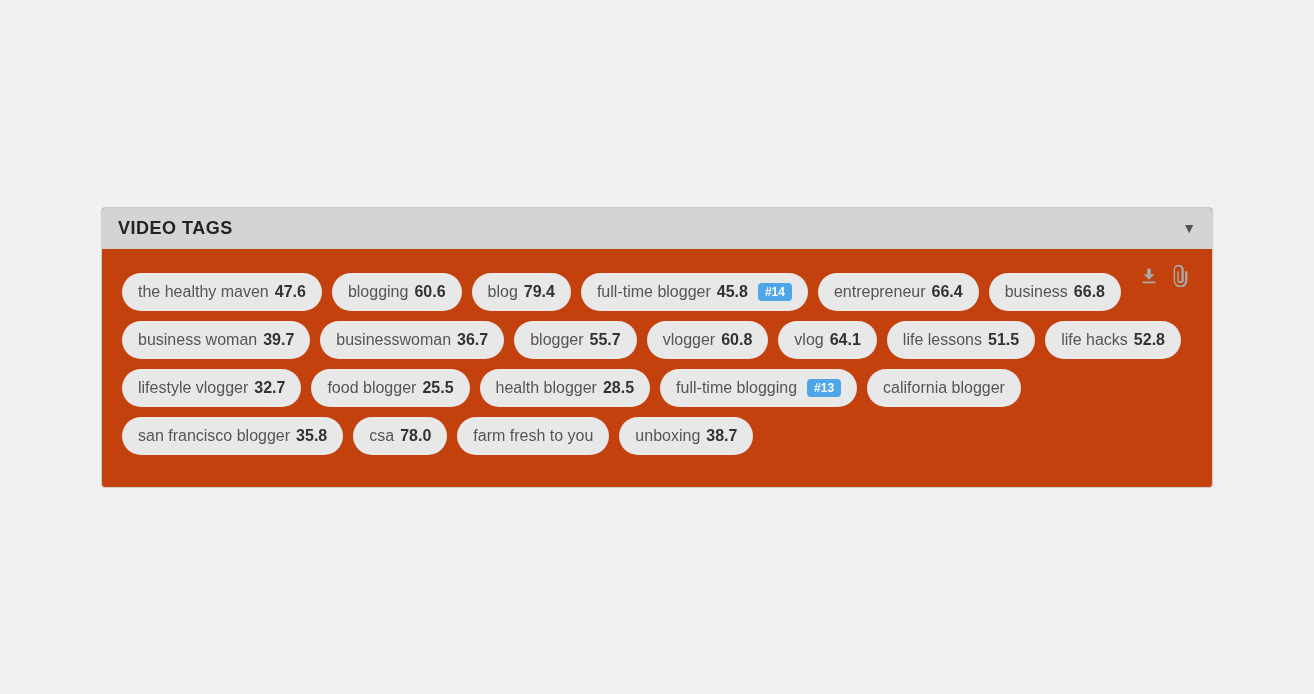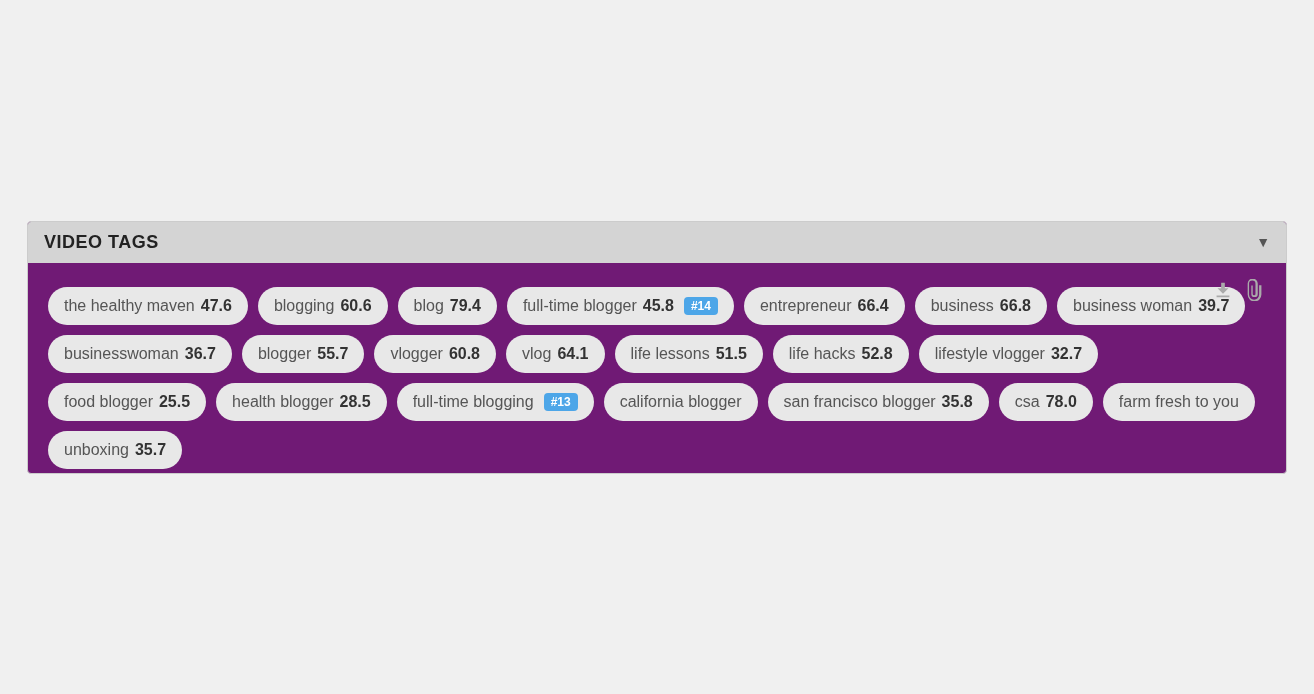--- a/index.html
+++ b/index.html
@@ -5,22 +5,22 @@
     * { box-sizing: border-box; margin: 0; padding: 0; }
     body {
       font-family: Arial, sans-serif;
       background: #f0f0f0;
       display: flex;
       justify-content: center;
       align-items: center;
       min-height: 100vh;
     }
     .widget {
-      width: 1260px;
-      background: #701a75;
+      width: 1112px;
+      background: #c2410c;
       border: 1px solid #ccc;
       border-radius: 4px;
       overflow: hidden;
     }
     .widget-header {
       background: #d4d4d4;
       padding: 10px 16px;
       display: flex;
       align-items: center;
       justify-content: space-between;
@@ -30,21 +30,21 @@
       font-weight: bold;
       color: #222;
       letter-spacing: 0.5px;
     }
     .header-chevron {
       font-size: 14px;
       color: #555;
       cursor: pointer;
     }
     .widget-body {
-      padding: 16px 20px 4px 20px;
+      padding: 16px 20px 32px 20px;
       position: relative;
     }
     .icon-row {
       position: absolute;
       top: 16px;
       right: 20px;
       display: flex;
       gap: 10px;
       align-items: center;
     }
@@ -193,17 +193,17 @@
         </div>
         <div class="tag">
           <span>csa</span>
           <span class="tag-score">78.0</span>
         </div>
         <div class="tag">
           <span>farm fresh to you</span>
         </div>
         <div class="tag">
           <span>unboxing</span>
-          <span class="tag-score">35.7</span>
+          <span class="tag-score">38.7</span>
         </div>
       </div>
   </div>
 </div>
 
 </body></html>

